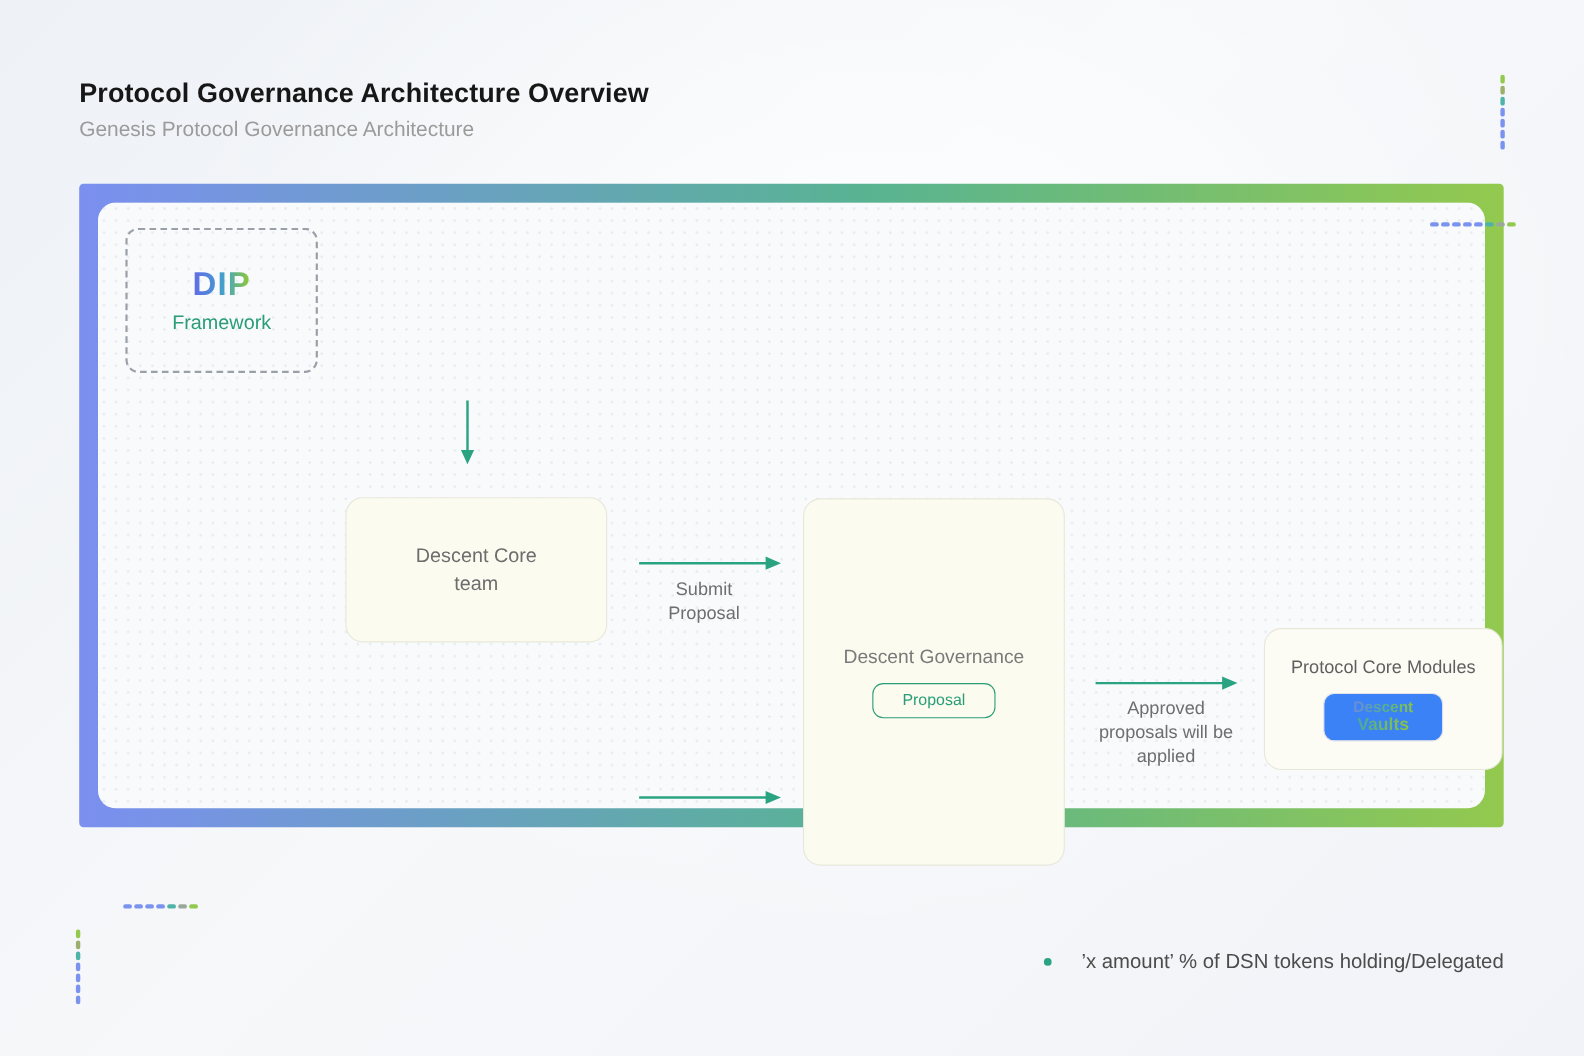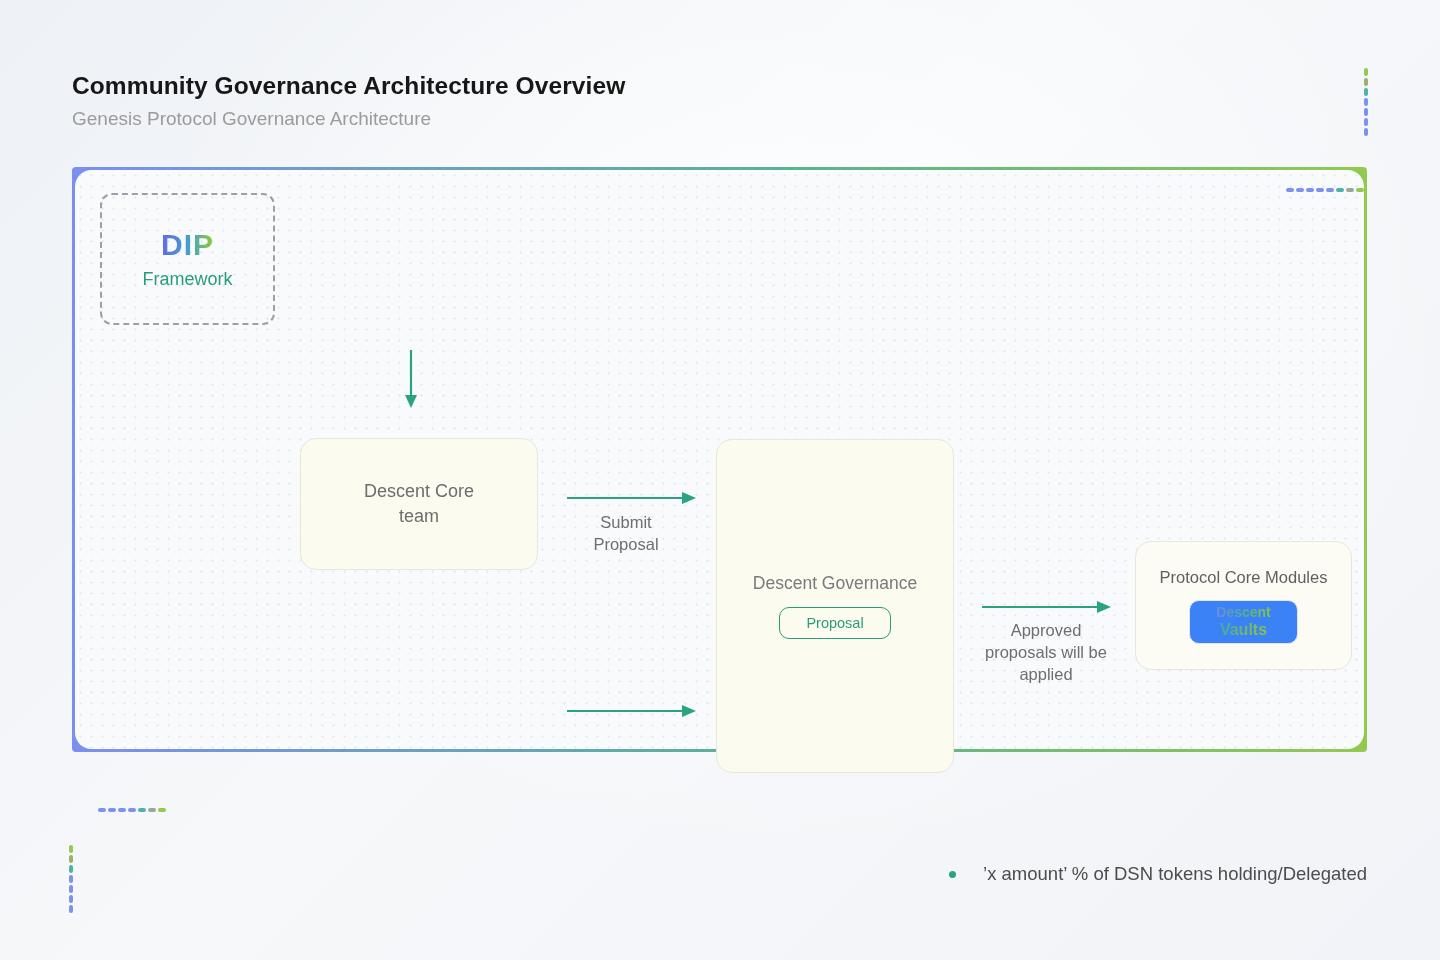--- a/index.html
+++ b/index.html
@@ -15,21 +15,21 @@
     position:absolute; left:72px; top:72px;
     font-size:24.5px; font-weight:700; color:#171717; letter-spacing:0.1px;
   }
   .page-subtitle {
     position:absolute; left:72px; top:108px;
     font-size:19px; font-weight:400; color:#9b9b9b;
   }
 
   .board-border {
     position:absolute; left:72px; top:167px; width:1295px; height:585px;
-    border-radius:4px; padding:3px; box-sizing:border-box;
+    border-radius:4px; padding:17px; box-sizing:border-box;
     background:linear-gradient(90deg, #7b8ff0 0%, #58b392 55%, #93c94e 100%);
   }
   .board {
     position:relative; width:100%; height:100%; border-radius:16.5px;
     background-color:#f8fafc;
     background-image:radial-gradient(rgba(165,178,196,0.20) 1px, transparent 1.3px);
     background-size:11px 11px;
   }
 
   .box {
@@ -56,21 +56,21 @@
   .core-box { left:225px; top:268px; width:238px; height:132px; font-size:18px; line-height:1.4; }
   .dsn-box  { left:225px; top:473px; width:238px; height:130px; font-size:18px; }
 
   .gov-box { left:641px; top:269px; width:238px; height:334px; font-size:17.5px; color:#7a7a7a; }
   .pill {
     margin-top:13px; padding:7px 26px;
     border:1.5px solid #2a9d78; border-radius:10px;
     color:#2a9d78; font-size:14.5px; font-weight:500; background:transparent;
   }
 
-  .protocol-box { left:1060px; top:371px; width:217px; height:129px; background:#fcfcf5; font-size:16.5px; color:#5f5f5f; }
+  .protocol-box { left:1060px; top:387px; width:217px; height:129px; background:#fcfcf5; font-size:16.5px; color:#5f5f5f; }
   .module-box {
     margin-top:13px; width:109px; height:44px; box-sizing:border-box;
     border:1px solid #e3e3ea; border-radius:10px; background:#3b82f6;
     display:flex; flex-direction:column; align-items:center; justify-content:center;
   }
   .module-name {
     font-size:14px; font-weight:700;
     background:linear-gradient(90deg,#6b8be0 0%, #55b08a 55%, #8cc63f 100%);
     -webkit-background-clip:text; background-clip:text; color:transparent;
   }
@@ -99,21 +99,21 @@
   .legend {
     position:absolute; right:73px; top:863px;
     display:flex; align-items:center; gap:27px;
     font-size:18.5px; color:#4c4c4c;
   }
   .legend-dot { width:7px; height:7px; border-radius:50%; background:#2aa382; flex:0 0 auto; }
 </style>
 </head>
 <body>
 
-<div class="page-title">Community Governance Architecture Overview</div>
+<div class="page-title">Protocol Governance Architecture Overview</div>
 <div class="page-subtitle">Genesis Protocol Governance Architecture</div>
 
 <div class="dash-col" style="left:1364px; top:68px;">
   <span class="c-green"></span>
   <span class="c-olive"></span>
   <span class="c-teal"></span>
   <span class="c-blue"></span>
   <span class="c-blue"></span>
   <span class="c-blue"></span>
   <span class="c-blue"></span>

